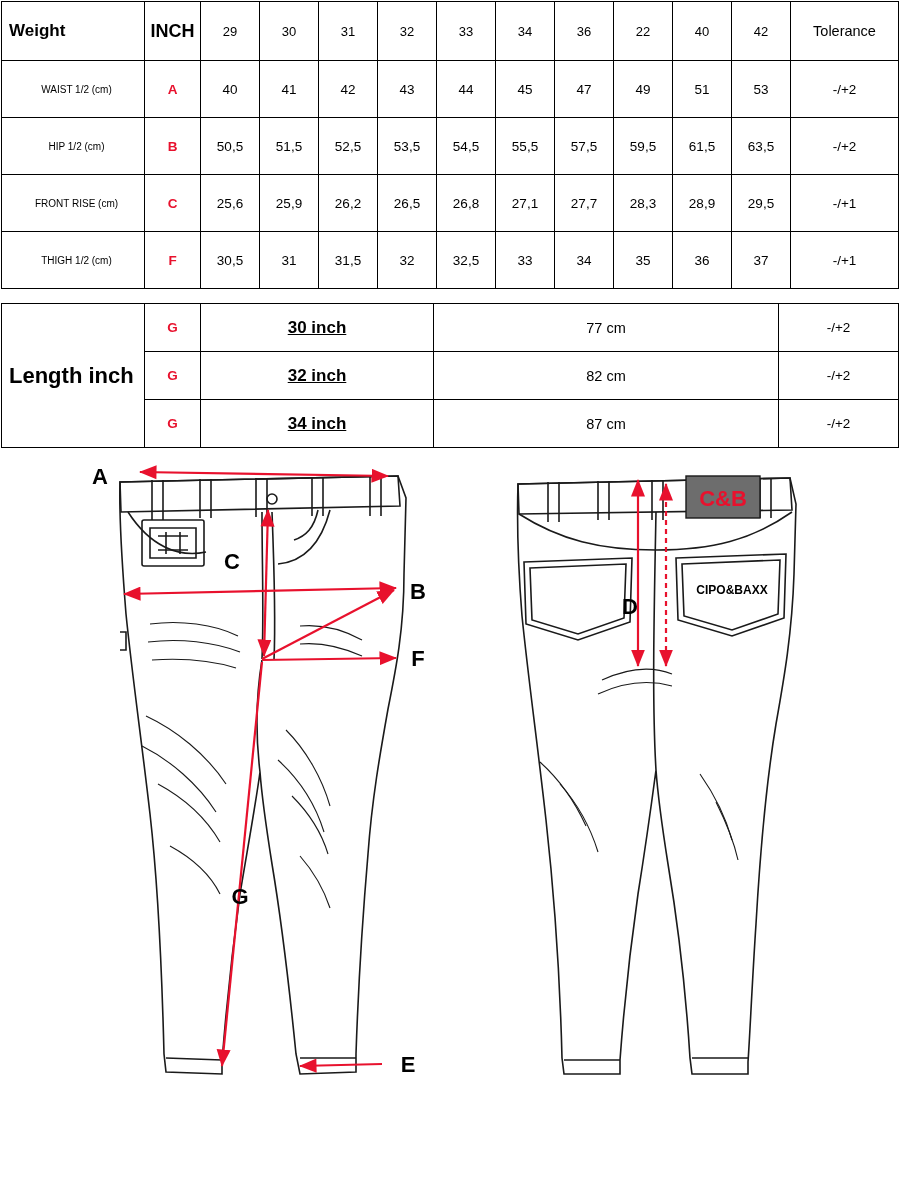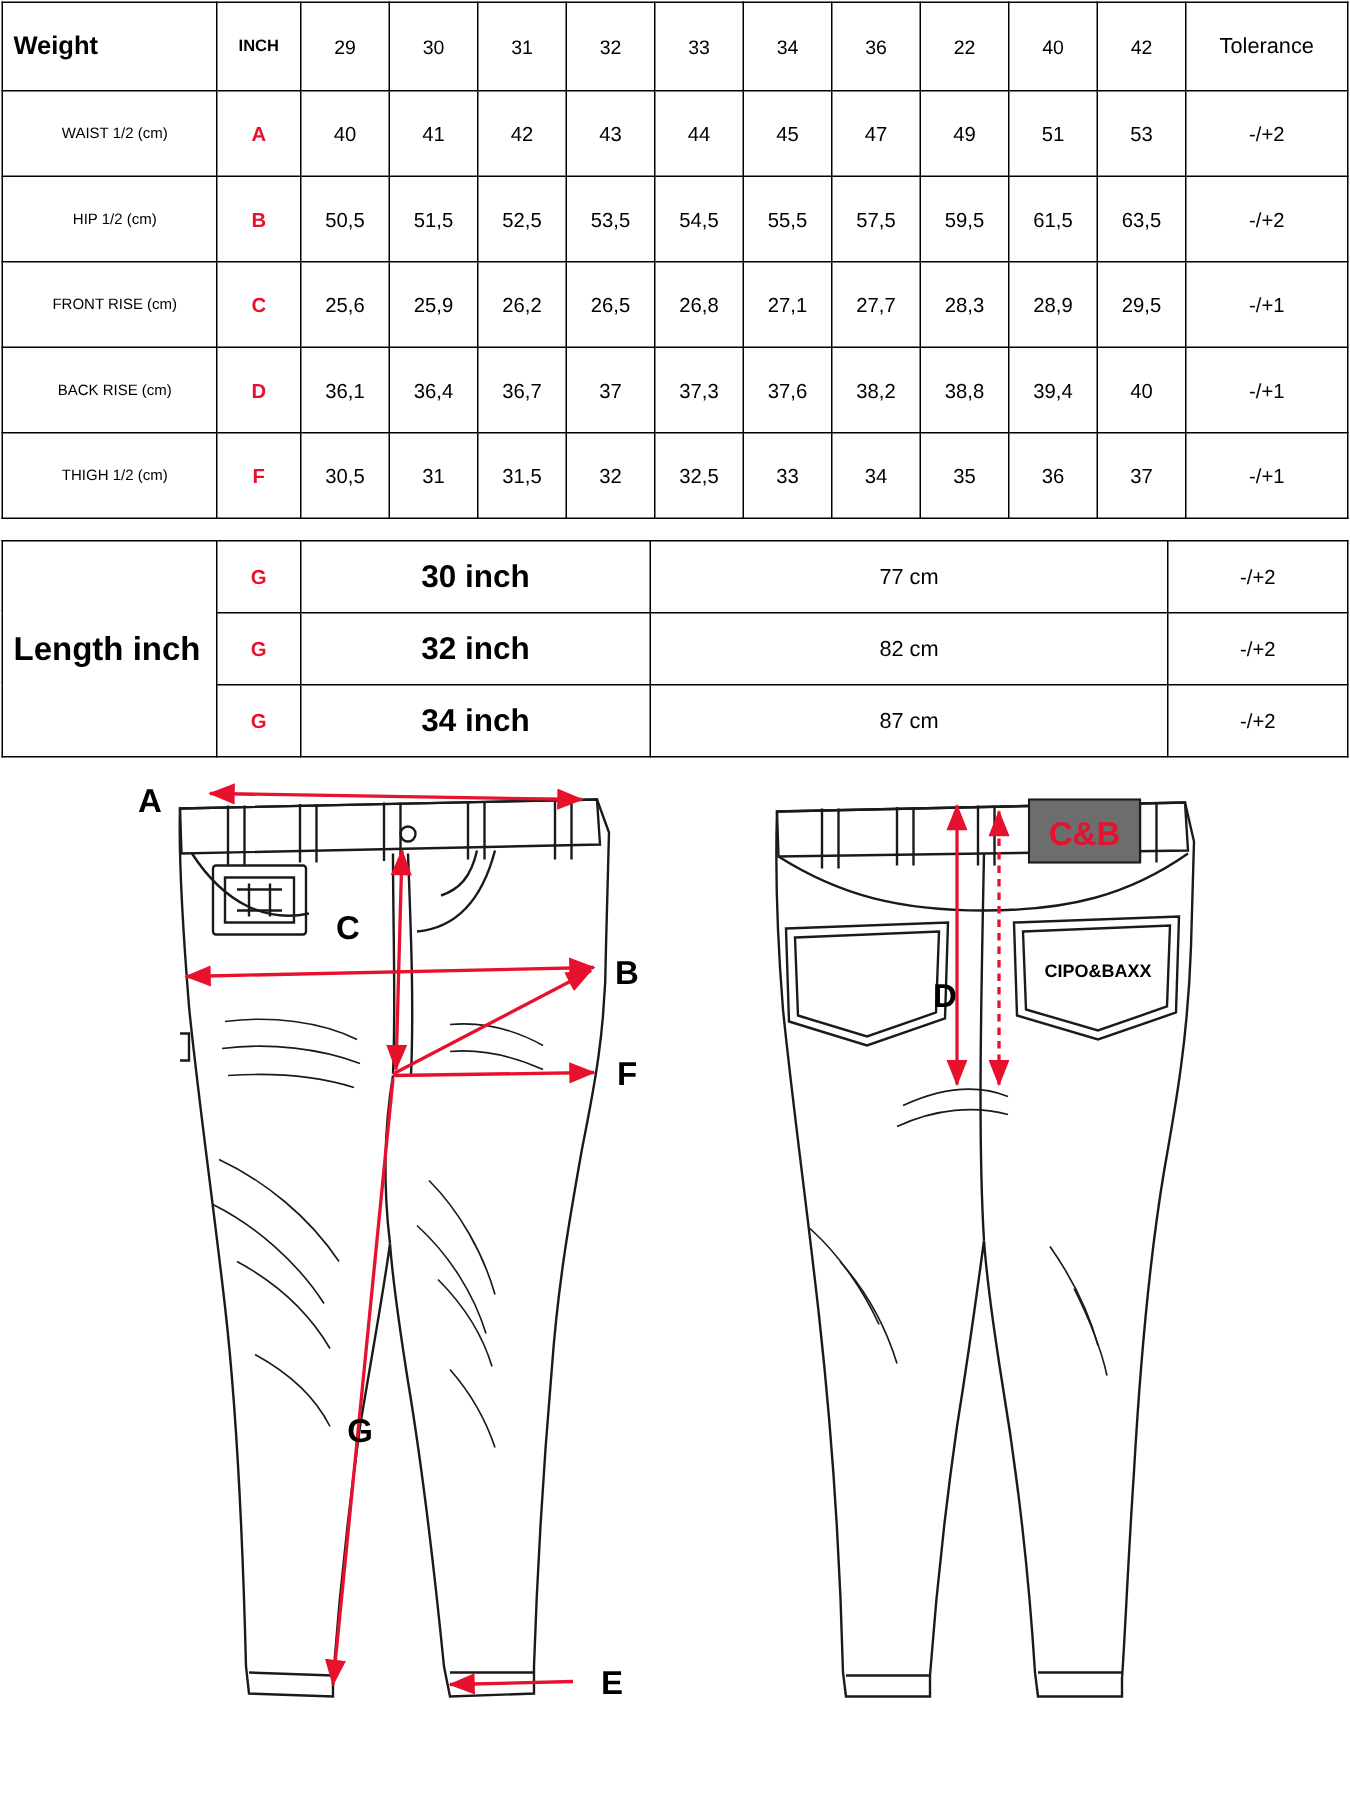--- a/index.html
+++ b/index.html
@@ -53,21 +53,21 @@
     font-size: 17px;
     font-weight: bold;
   }
   .size-table td.letter {
     color: #e8112d;
     font-weight: bold;
     font-size: 13.5px;
   }
   .size-table td.inch-head {
     font-weight: bold;
-    font-size: 11px;
+    font-size: 18px;
   }
   .size-table td.tol-head {
     font-size: 14.5px;
   }
   .size-table td.num {
     font-size: 13.5px;
   }
 
   .length-table {
     width: 898px;
@@ -87,21 +87,22 @@
     font-size: 22px;
     font-weight: bold;
   }
   .length-table td.letter {
     color: #e8112d;
     font-weight: bold;
     font-size: 13.5px;
   }
   .length-table td.inch-val {
     font-weight: bold;
-    font-size: 21px;
+    font-size: 17px;
+    text-decoration: underline;
   }
   .length-table td.cm-val {
     font-size: 14.5px;
   }
   .length-table td.tol-val {
     font-size: 13.5px;
   }
 
   
   .illus {
@@ -183,35 +184,20 @@
         <td class="num">26,5</td>
         <td class="num">26,8</td>
         <td class="num">27,1</td>
         <td class="num">27,7</td>
         <td class="num">28,3</td>
         <td class="num">28,9</td>
         <td class="num">29,5</td>
         <td class="num">-/+1</td>
       </tr>
 
-      <tr>
-        <td class="rowlabel">BACK RISE (cm)</td>
-        <td class="letter">D</td>
-        <td class="num">36,1</td>
-        <td class="num">36,4</td>
-        <td class="num">36,7</td>
-        <td class="num">37</td>
-        <td class="num">37,3</td>
-        <td class="num">37,6</td>
-        <td class="num">38,2</td>
-        <td class="num">38,8</td>
-        <td class="num">39,4</td>
-        <td class="num">40</td>
-        <td class="num">-/+1</td>
-      </tr>
 
 
       <tr>
         <td class="rowlabel">THIGH 1/2 (cm)</td>
         <td class="letter">F</td>
         <td class="num">30,5</td>
         <td class="num">31</td>
         <td class="num">31,5</td>
         <td class="num">32</td>
         <td class="num">32,5</td>

